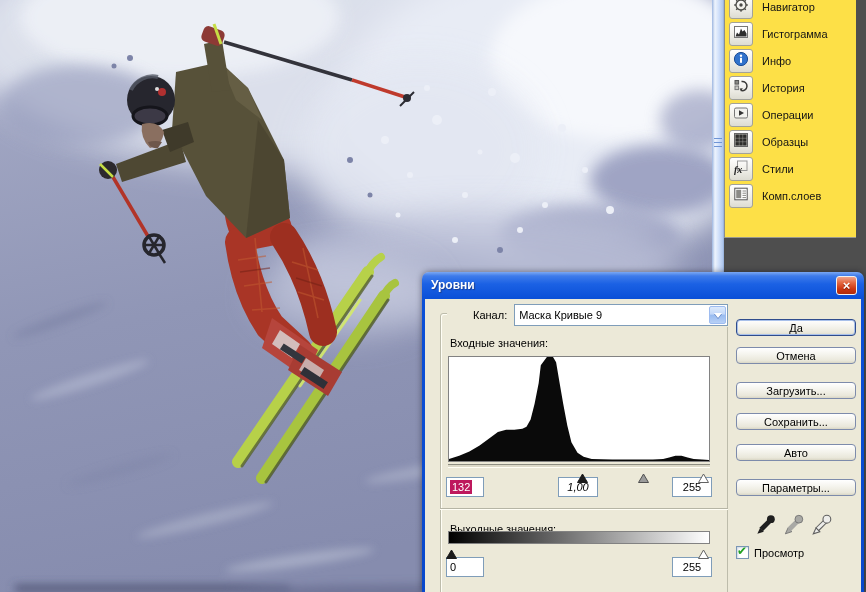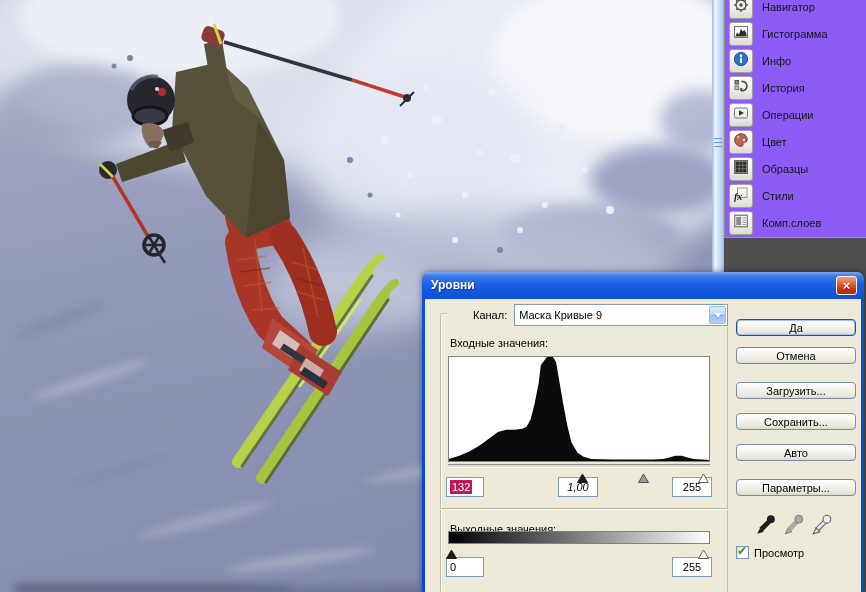--- a/index.html
+++ b/index.html
@@ -11,22 +11,22 @@
   .photo{position:absolute;left:0;top:0;width:712px;height:592px;z-index:0;}
 
   
   .splitter{position:absolute;left:712px;top:0;width:12px;height:592px;z-index:1;
             background:linear-gradient(90deg,#9db6e0 0,#eef4fd 3px,#cfdffa 7px,#aec6ec 11px,#8ca6cf 12px);}
   .grip{position:absolute;left:2px;top:138px;width:8px;height:12px;
         background:repeating-linear-gradient(180deg,#6f95d6 0,#6f95d6 1px,transparent 1px,transparent 4px);}
 
   
   .workspace{position:absolute;left:724px;top:0;width:142px;height:592px;background:#4e4e4e;z-index:1;}
-  .dock{position:absolute;left:724px;top:0;width:142px;height:238px;z-index:2;
-        background:#8b5cf6;border-left:1px solid #8e8e88;border-bottom:1px solid #99998f;overflow:hidden;}
+  .dock{position:absolute;left:724px;top:0;width:132px;height:238px;z-index:2;
+        background:#fde047;border-left:1px solid #8e8e88;border-bottom:1px solid #99998f;overflow:hidden;}
   .dock-item{display:flex;align-items:center;height:27px;padding-left:4px;}
   .dock-item:first-child{margin-top:-7px;}
   .dock-btn{width:24px;height:24px;border:1px solid #a2a29a;border-radius:3px;flex:0 0 24px;
             background:linear-gradient(180deg,#ffffff,#efeee8 55%,#dddcd2);
             box-shadow:inset 0 1px 0 #fff;display:flex;align-items:center;justify-content:center;}
   .dock-label{margin-left:9px;font-size:11px;color:#141414;white-space:nowrap;}
 
   
   .dialog{position:absolute;left:422px;top:272px;width:442px;height:320px;z-index:3;
           border-radius:7px 7px 0 0;
@@ -300,32 +300,20 @@
             <span><svg viewBox="0 0 16 16" width="16" height="16">
                 <rect x="1.5" y="3" width="13" height="10" rx="1.5" fill="#f2f2ee" stroke="#777"></rect>
                 <path d="M6,5.2 L11,8 L6,10.8 Z" fill="#333"></path>
               </svg></span>
           </span>
           <span class="dock-label">Операции</span>
         </div>
         <div class="dock-item">
           <span class="dock-btn">
             <span><svg viewBox="0 0 16 16" width="16" height="16">
-                <path d="M8,1.8 C12.3,1.8 14.4,4.8 14.2,7.8 C14,10.4 11.6,10 10.6,10.8 C9.6,11.6 11.2,13.9 8,14.2 C4.4,14.5 1.6,11.4 1.8,7.8 C2,4.4 4.2,1.8 8,1.8 Z" fill="#c0614f" stroke="#77392c"></path>
-                <circle cx="5.2" cy="5" r="1.2" fill="#e8c83f"></circle>
-                <circle cx="9.8" cy="3.9" r="1.2" fill="#4a82cf"></circle>
-                <circle cx="4.2" cy="8.8" r="1.2" fill="#52a35c"></circle>
-                <circle cx="11" cy="8" r="1.2" fill="#efe9e2"></circle>
-              </svg></span>
-          </span>
-          <span class="dock-label">Цвет</span>
-        </div>
-        <div class="dock-item">
-          <span class="dock-btn">
-            <span><svg viewBox="0 0 16 16" width="16" height="16">
                 <rect x="1.5" y="1.5" width="13" height="13" fill="#b9b9b3" stroke="#666"></rect>
                 <g fill="#2d2d2b">
                   <rect x="2.5" y="2.5" width="3.4" height="3.4"></rect>
                   <rect x="6.3" y="2.5" width="3.4" height="3.4"></rect>
                   <rect x="10.1" y="2.5" width="3.4" height="3.4"></rect>
                   <rect x="2.5" y="6.3" width="3.4" height="3.4"></rect>
                   <rect x="6.3" y="6.3" width="3.4" height="3.4"></rect>
                   <rect x="10.1" y="6.3" width="3.4" height="3.4"></rect>
                   <rect x="2.5" y="10.1" width="3.4" height="3.4"></rect>
                   <rect x="6.3" y="10.1" width="3.4" height="3.4"></rect>

